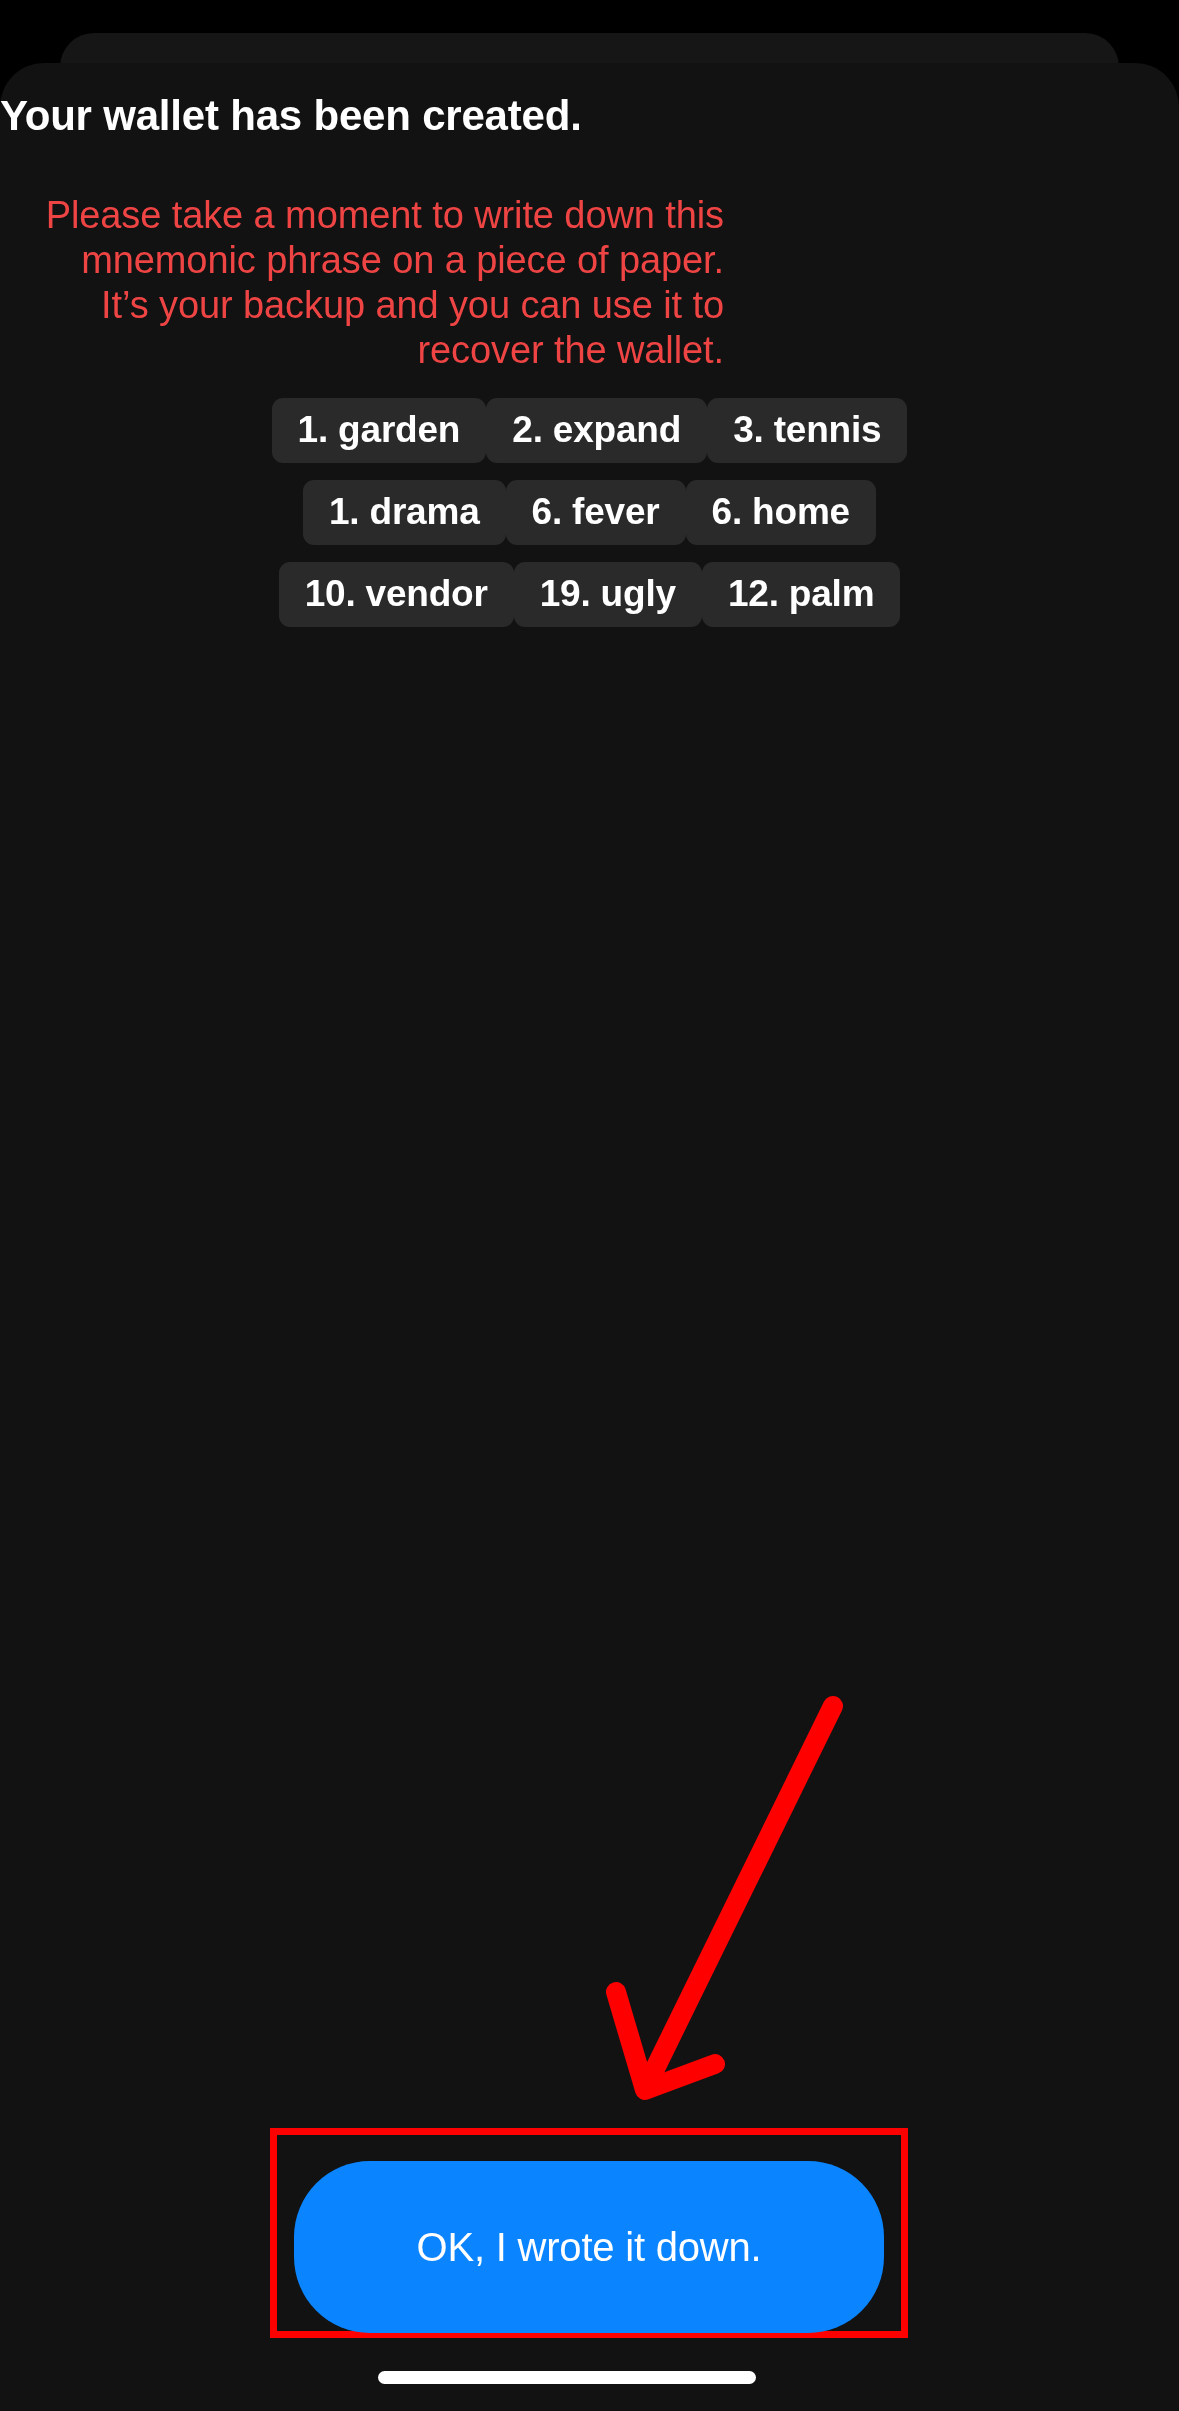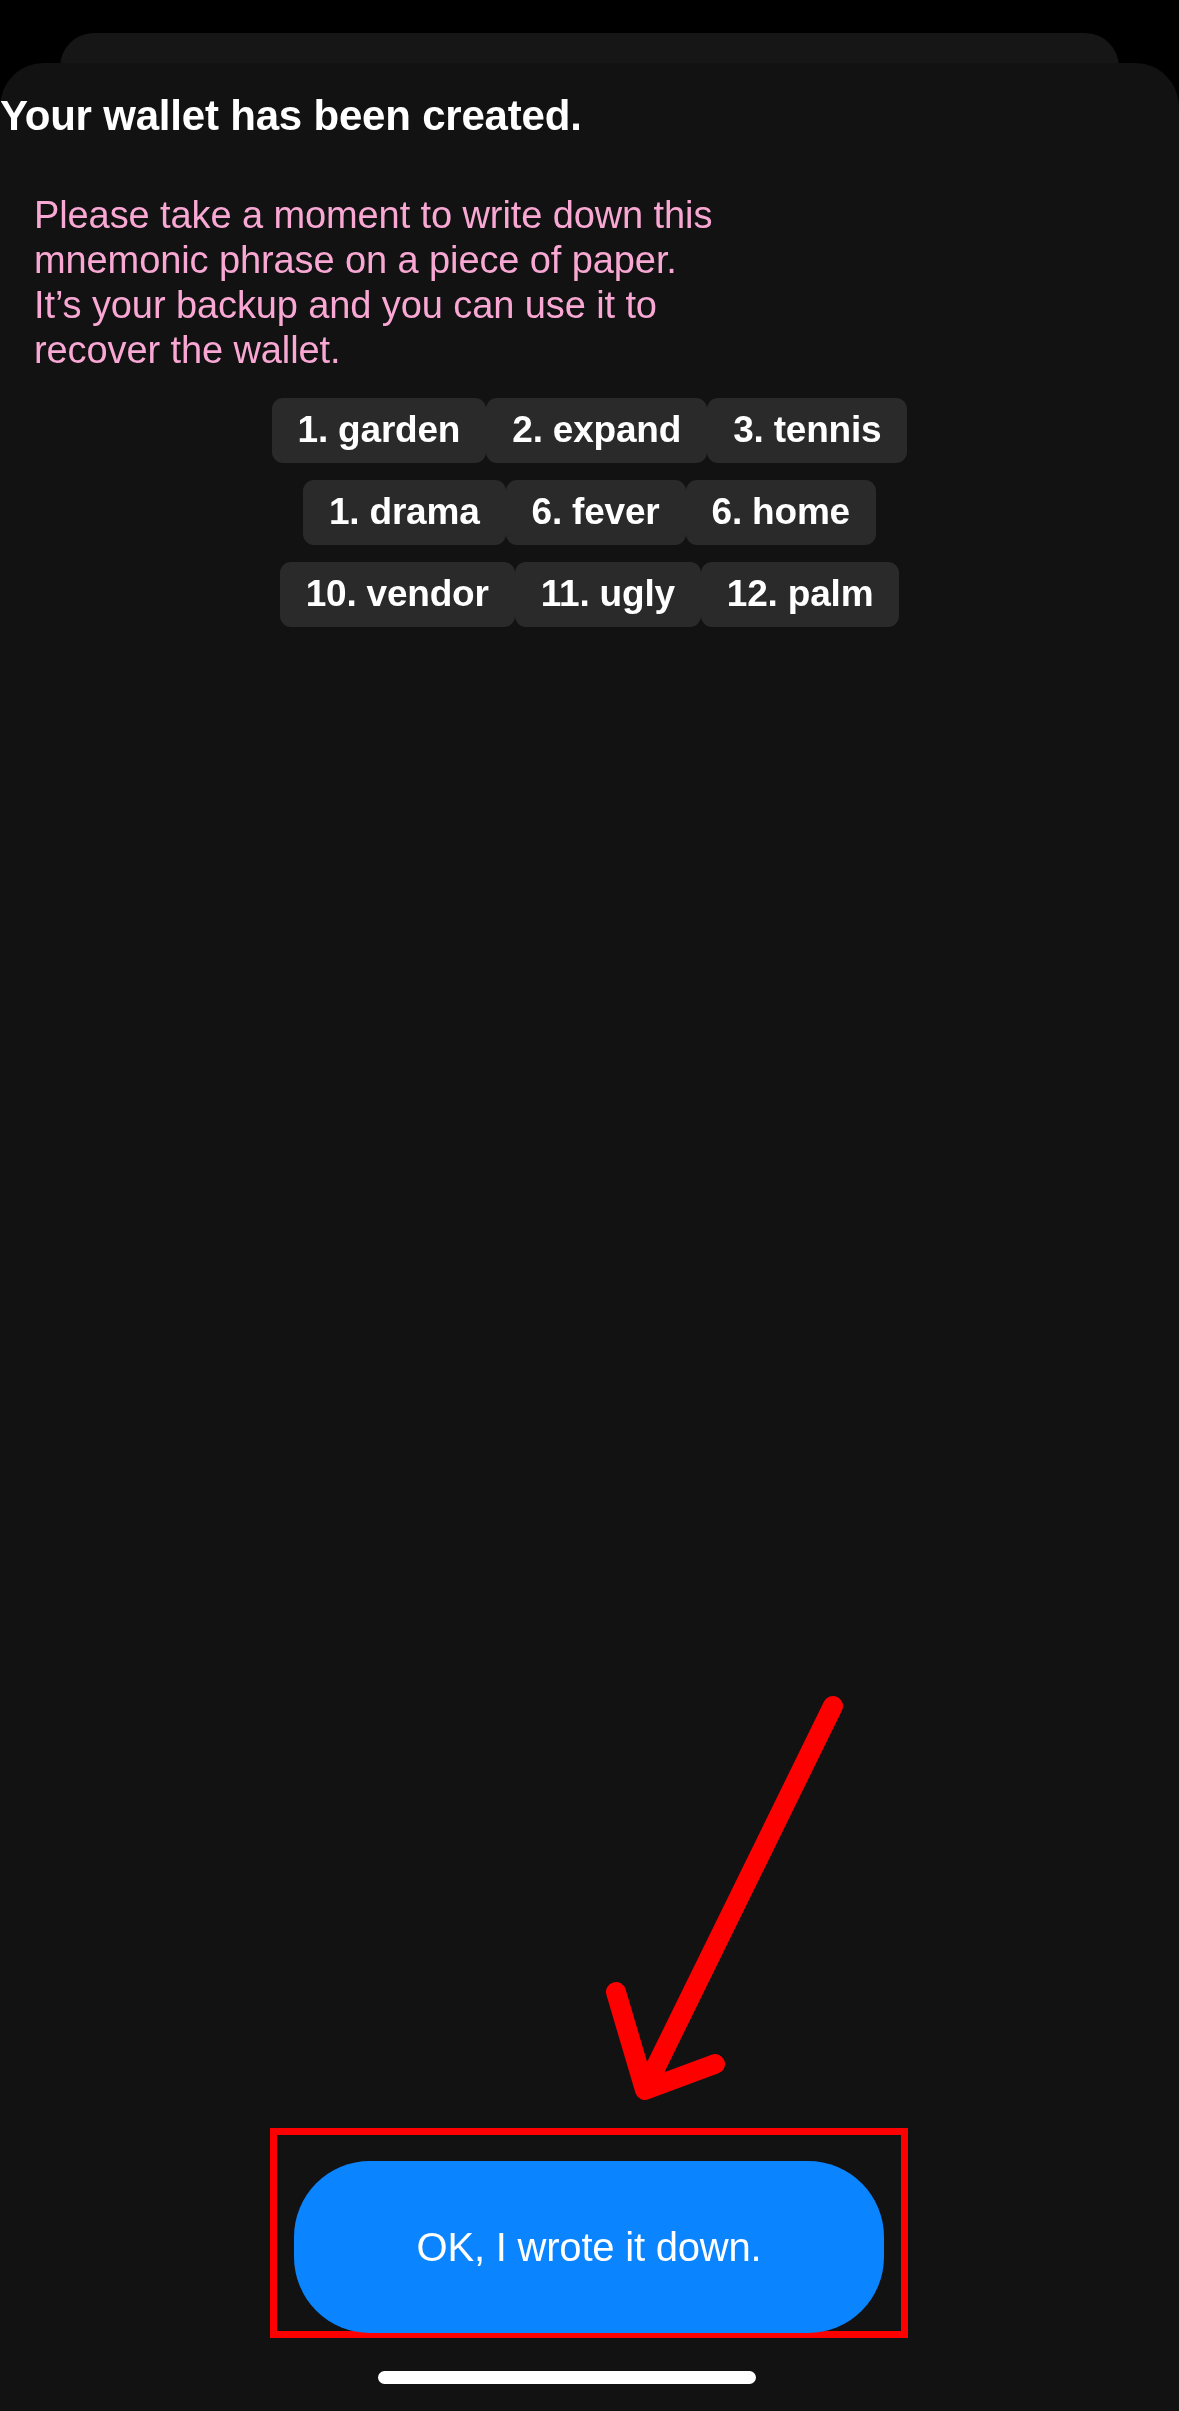--- a/index.html
+++ b/index.html
@@ -51,26 +51,27 @@
     letter-spacing: -0.2px;
     line-height: 1.2;
   }
 
   
   .instructions {
     position: absolute;
     left: 34px;
     top: 155px;
     width: 690px;
-    color: #f9a8d4;
+    color: #ef4444;
     font-size: 38px;
     font-weight: 400;
     line-height: 45px;
     letter-spacing: -0.1px;
     white-space: pre-line;
+    text-align: right;
   }
 
   
   .mnemonic {
     position: absolute;
     left: 0;
     top: 398px;
     width: 100%;
   }
   .mnemonic-row {
@@ -164,21 +165,21 @@
       <div class="word-chip">2. expand</div>
       <div class="word-chip">3. tennis</div>
     </div>
     <div class="mnemonic-row">
       <div class="word-chip">1. drama</div>
       <div class="word-chip">6. fever</div>
       <div class="word-chip">6. home</div>
     </div>
     <div class="mnemonic-row">
       <div class="word-chip">10. vendor</div>
-      <div class="word-chip">11. ugly</div>
+      <div class="word-chip">19. ugly</div>
       <div class="word-chip">12. palm</div>
     </div>
   </div>
 
 </div>
 
 <svg class="annotation-arrow" viewBox="0 0 1179 2411" xmlns="http://www.w3.org/2000/svg">
   <g stroke="#ff0000" stroke-width="20" stroke-linecap="round" stroke-linejoin="round" fill="none">
     <line x1="833" y1="1706" x2="648" y2="2083"></line>
     <polyline points="616,1992 645,2090 715,2064"></polyline>

